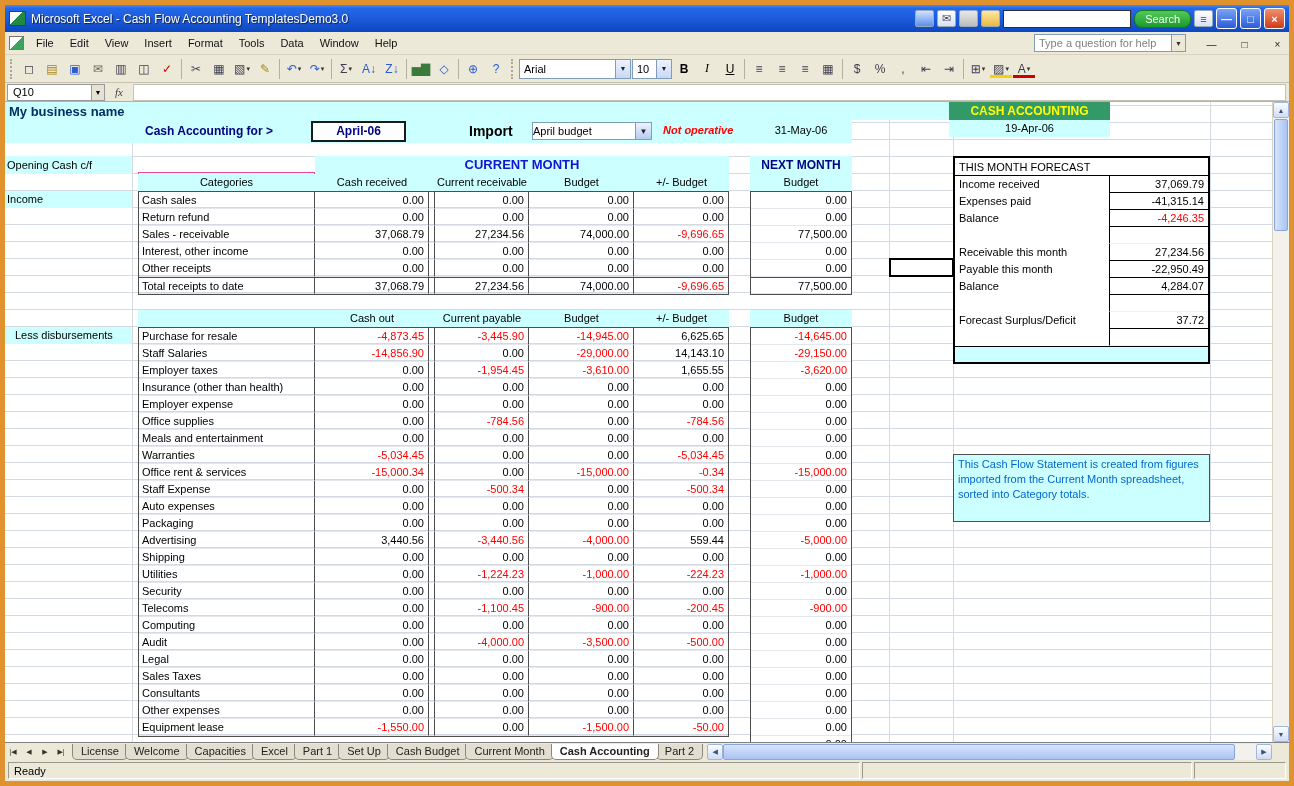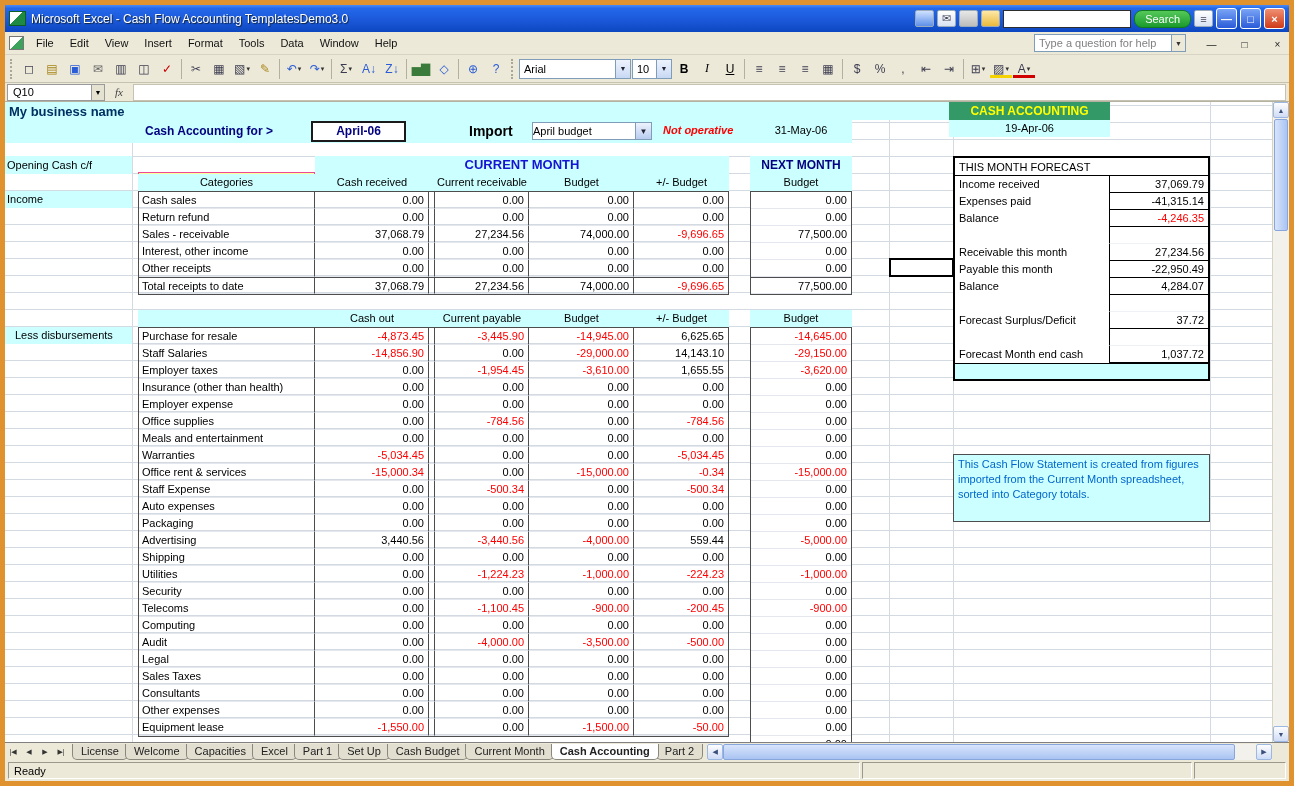--- a/index.html
+++ b/index.html
@@ -619,24 +619,20 @@
               <div class="fval" data-name="forecast-value"></div>
             </div>
             <div class="frow" data-name="forecast-row">
               <div class="flab" data-name="forecast-label">Forecast Surplus/Deficit</div>
               <div class="fval boxed" data-name="forecast-value">37.72</div>
             </div>
             <div class="frow" data-name="forecast-row">
               <div class="flab" data-name="forecast-label"></div>
               <div class="fval" data-name="forecast-value"></div>
             </div>
-            <div class="frow" data-name="forecast-row">
-              <div class="flab" data-name="forecast-label">Forecast Month end cash</div>
-              <div class="fval boxed" data-name="forecast-value">1,037.72</div>
-            </div>
           </div>
         <div class="fc-footer" data-name="forecast-footer"></div>
       </div>
 
       <div class="abs notebox" style="left:948px;top:352px;width:257px;height:68px;" data-name="note-box">This Cash Flow Statement is created from figures imported from the Current Month spreadsheet, sorted into Category totals.</div>
     </div>
 
     <div class="vscroll" data-name="vertical-scrollbar">
       <div class="sarrow" data-name="scroll-up-icon">▲</div>
       <div class="vthumb" data-name="vertical-scroll-thumb"></div>

